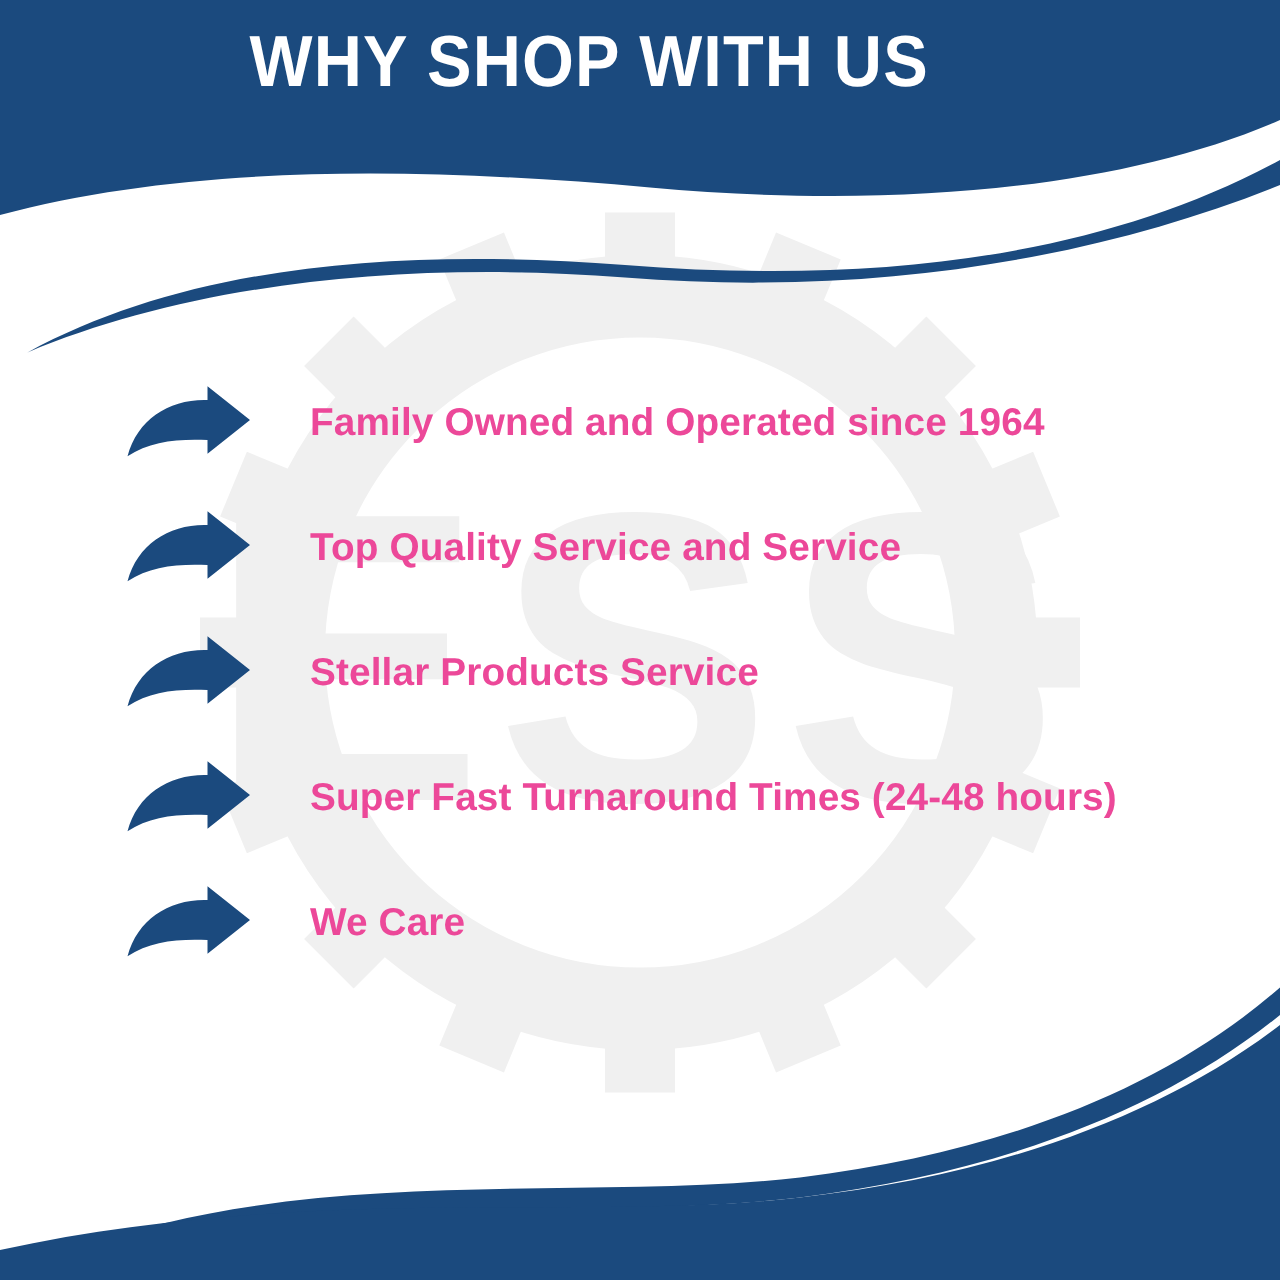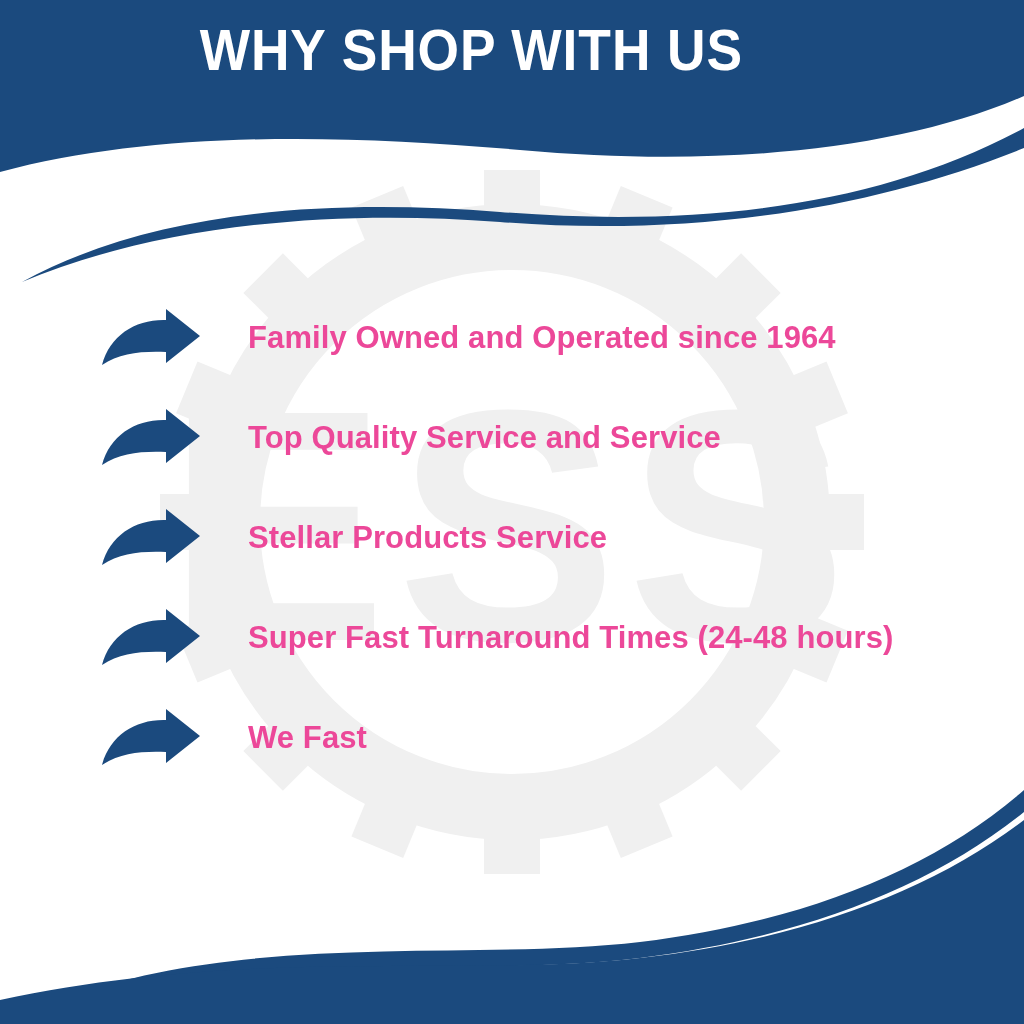--- a/index.html
+++ b/index.html
@@ -191,17 +191,17 @@
       <svg class="arrow-icon" viewBox="0 0 102 62">
         <path fill="#1B4A7E" d="M2,58 C10,28 36,12 66,13 L66,2 L100,29 L66,56 L66,45 C42,44 20,46 2,58 Z"></path>
       </svg>
       <span class="benefit-text">Super Fast Turnaround Times (24-48 hours)</span>
     </li>
 
     <li class="benefit-row">
       <svg class="arrow-icon" viewBox="0 0 102 62">
         <path fill="#1B4A7E" d="M2,58 C10,28 36,12 66,13 L66,2 L100,29 L66,56 L66,45 C42,44 20,46 2,58 Z"></path>
       </svg>
-      <span class="benefit-text">We Fast</span>
+      <span class="benefit-text">We Care</span>
     </li>
 
   </ul>
 </div>
 
 </body></html>

